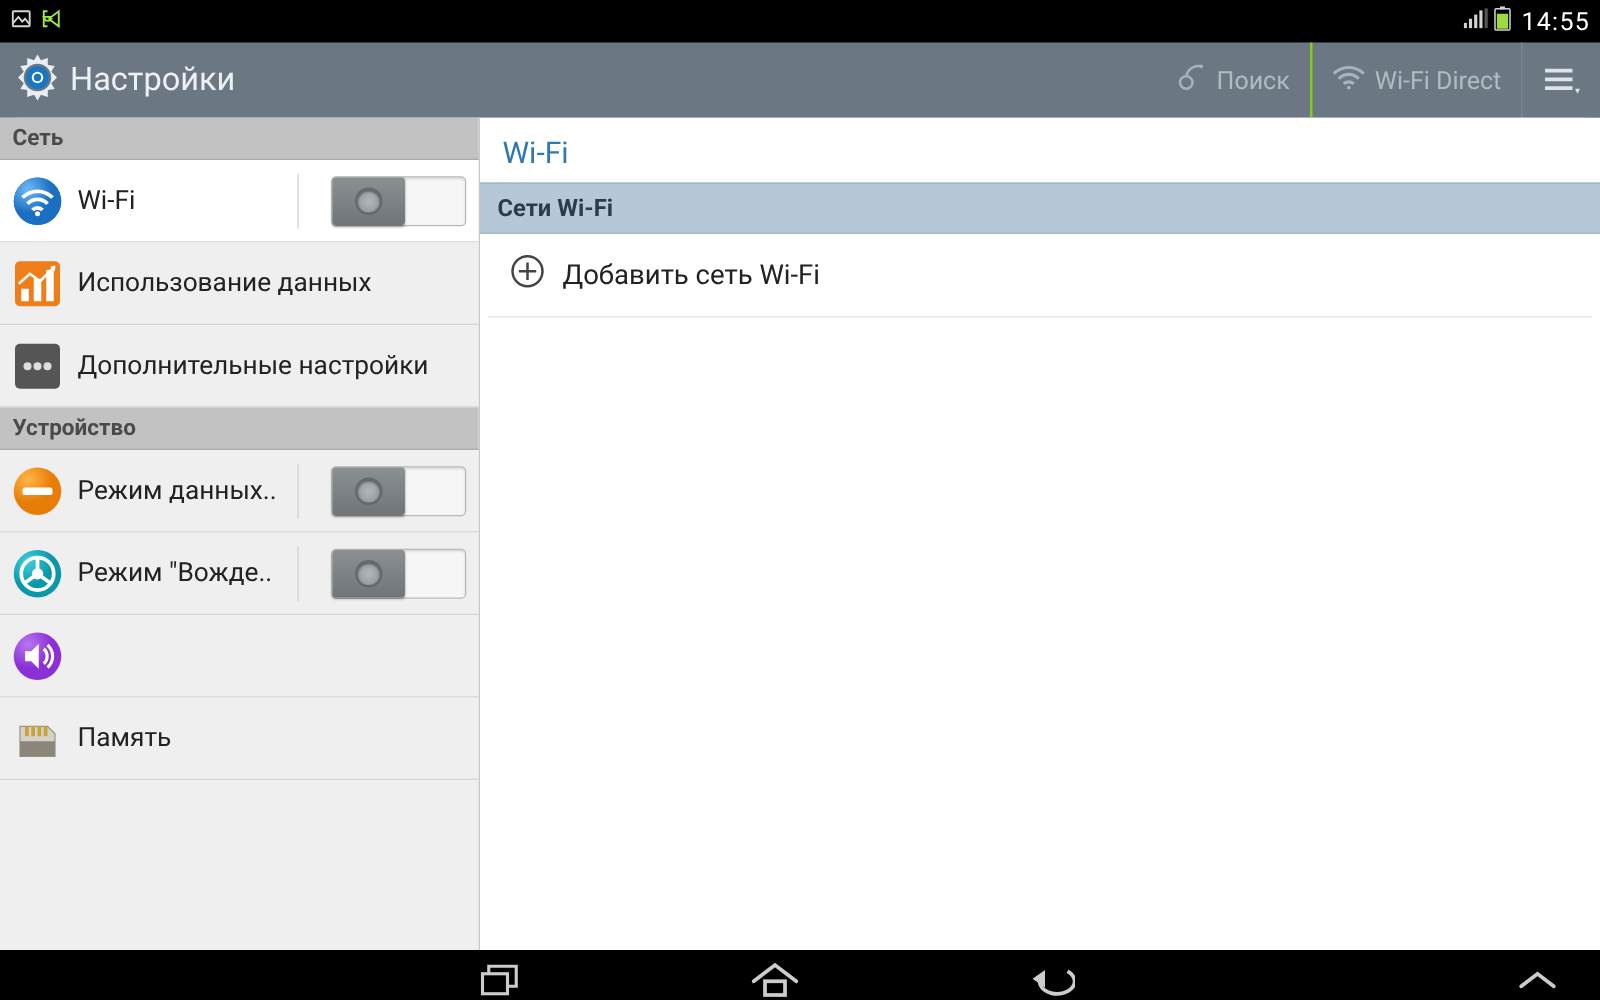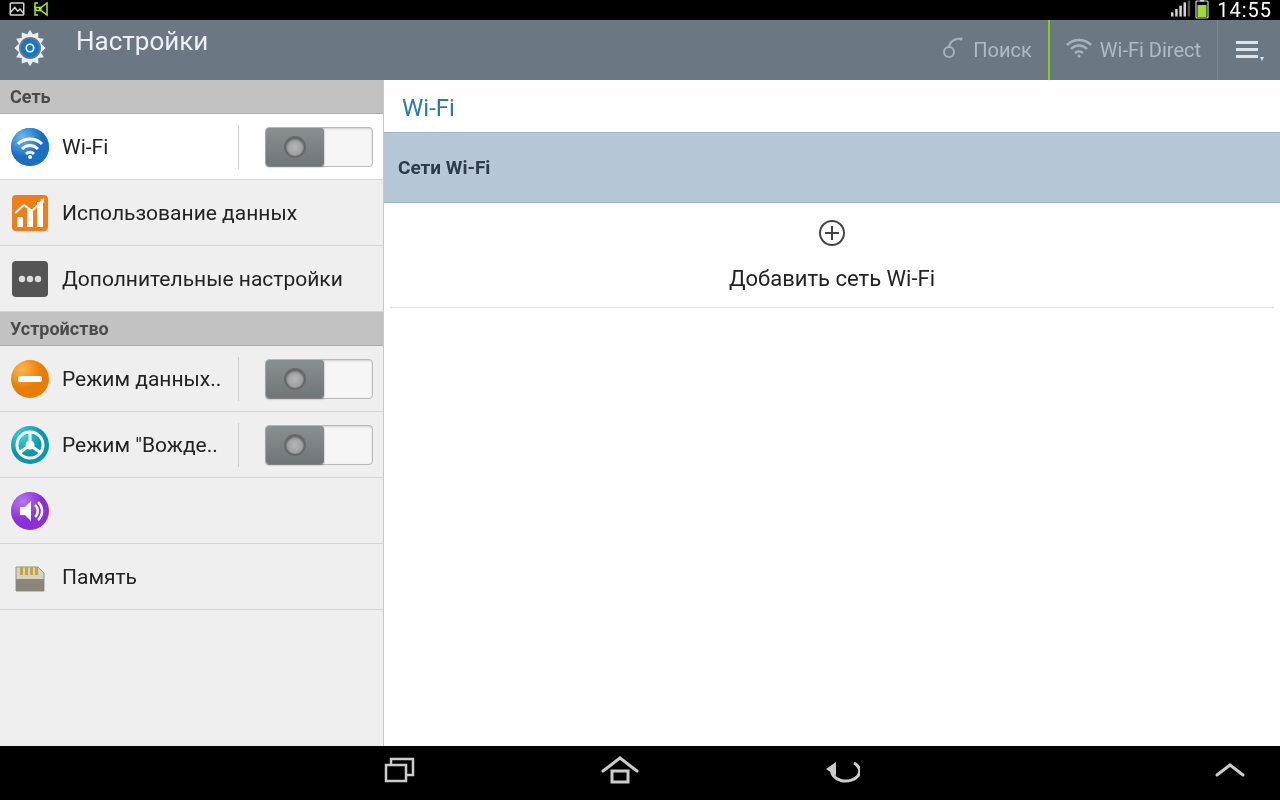--- a/index.html
+++ b/index.html
@@ -1,26 +1,26 @@
 <!DOCTYPE html>
 <html><head>
 <meta charset="utf-8">
 <style>
   * { margin: 0; padding: 0; box-sizing: border-box; font-family: Roboto, Arial, sans-serif; -webkit-font-smoothing: antialiased; }
   html, body { width: 1280px; height: 800px; overflow: hidden; background: #000; }
 
   
-  .status-bar { height: 20px; background: #000; color: #d4d4d4; display: flex; justify-content: space-between; align-items: center; padding: 0 8px; font-size: 14px; }
+  .status-bar { height: 34px; background: #000; color: #d4d4d4; display: flex; justify-content: space-between; align-items: center; padding: 0 8px; font-size: 14px; }
   .status-left, .status-right { display: flex; align-items: center; gap: 6px; }
   .status-right { gap: 4px; }
   .clock { color: #fff; font-size: 20px; margin-left: 4px; letter-spacing: 1px; }
 
   
   .action-bar { height: 60px; background: #6b7884; display: flex; align-items: center; justify-content: space-between; padding: 0 10px 0 8px; color: #fff; }
-  .ab-left { display: flex; align-items: flex-start; gap: 24px; }
+  .ab-left { display: flex; align-items: center; gap: 4px; }
   .ab-title { font-size: 26px; font-weight: 400; color: #eef1f4; }
   .ab-right { display: flex; align-items: flex-start; gap: 0; height: 100%; }
   .ab-btn { display: flex; align-items: center; gap: 8px; padding: 0 16px; height: 100%; color: #b2bac2; font-size: 20px; border-left: 2px solid #84cc16; cursor: pointer; }
   .ab-btn:first-child { border-left: none; }
   .ab-menu-btn { padding: 0 6px 0 16px; border-left: 1px solid #7e8a95; height:100%; display:flex; align-items:center; }
 
   
   .main { display: flex; height: calc(800px - 26px - 60px - 48px); background: #8b5cf6; border-radius: 15px; }
 
   
@@ -35,22 +35,22 @@
   
   .toggle { width: 108px; height: 40px; border: 1px solid #b9b9b9; border-radius: 4px; display: flex; background: #f6f6f6; box-shadow: inset 0 1px 2px rgba(0,0,0,.15); flex-shrink:0; margin-left:auto; position:relative; }
   .toggle .knob { width: 55%; height: 100%; background: linear-gradient(#8a8f92,#707579); border-radius: 3px; display:flex; align-items:center; justify-content:center; box-shadow: 0 1px 2px rgba(0,0,0,.4); }
   .toggle .knob-dot { width: 18px; height: 18px; border-radius: 50%; background: radial-gradient(#b3b7ba,#8f9396); box-shadow: inset 0 1px 2px rgba(0,0,0,.5), 0 0 0 2px #64696c; }
   .toggle .gap { flex:1; }
   .sb-sep { width:1px; background:#cfcfcf; height:44px; margin:0 10px 0 6px; }
 
   
   .detail { flex: 1; background: #fff; display:flex; flex-direction:column; }
   .detail-title { color: #2f78b3; font-size: 24px; padding: 14px 18px 10px; }
-  .detail-subheader { background: #b6c7d8; color: #2e3b48; font-size: 19px; font-weight: bold; padding: 23px 14px; border-top:1px solid #9fb3c7; border-bottom:1px solid #9fb3c7; }
-  .detail-row { display:flex; align-items:center; gap:14px; padding: 16px 18px; font-size:22px; color:#222; border-bottom:1px solid #e3e3e3; margin: 0 6px; cursor:pointer;flex-direction:column; }
+  .detail-subheader { background: #b6c7d8; color: #2e3b48; font-size: 19px; font-weight: bold; padding: 8px 14px; border-top:1px solid #9fb3c7; border-bottom:1px solid #9fb3c7; }
+  .detail-row { display:flex; align-items:center; gap:14px; padding: 16px 18px; font-size:22px; color:#222; border-bottom:1px solid #e3e3e3; margin: 0 6px; cursor:pointer; }
 
   
   .nav-bar { height: 48px; background: #000; display:flex; align-items:center; justify-content:space-between; padding: 0 30px; }
   .nav-center { display:flex; gap:180px; }
   .nav-btn { width:40px; height:40px; display:flex; align-items:center; justify-content:center; cursor:pointer; }
 </style>
 </head>
 <body>
 
 <div class="status-bar">

